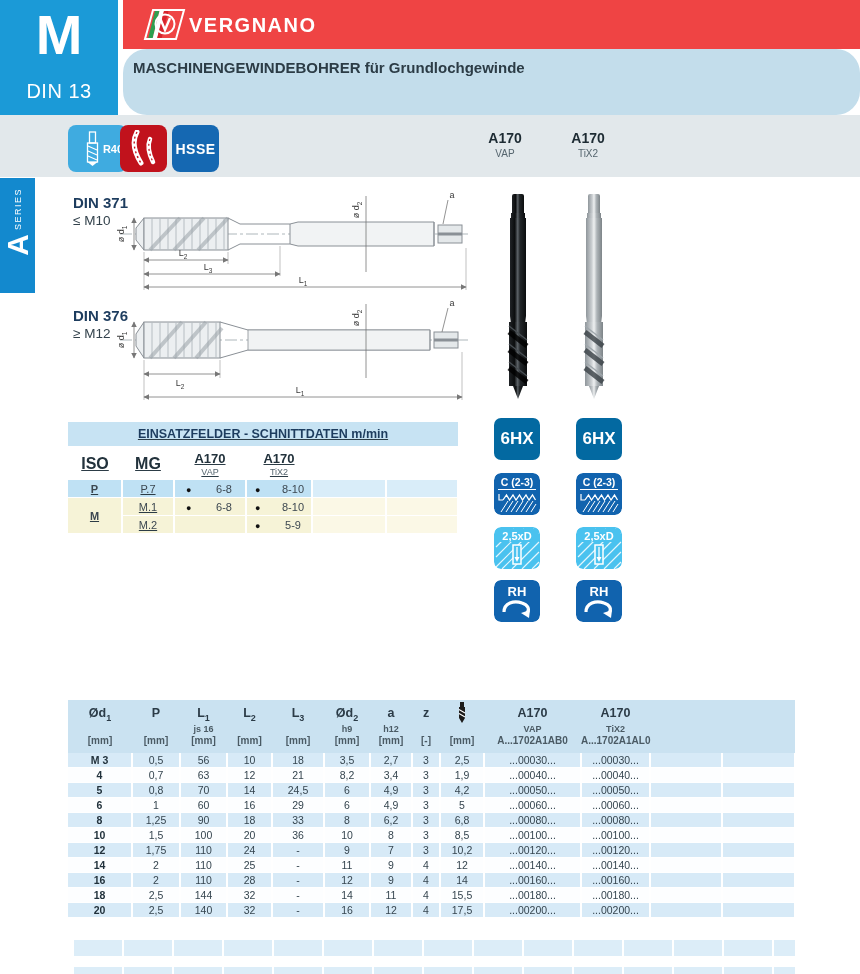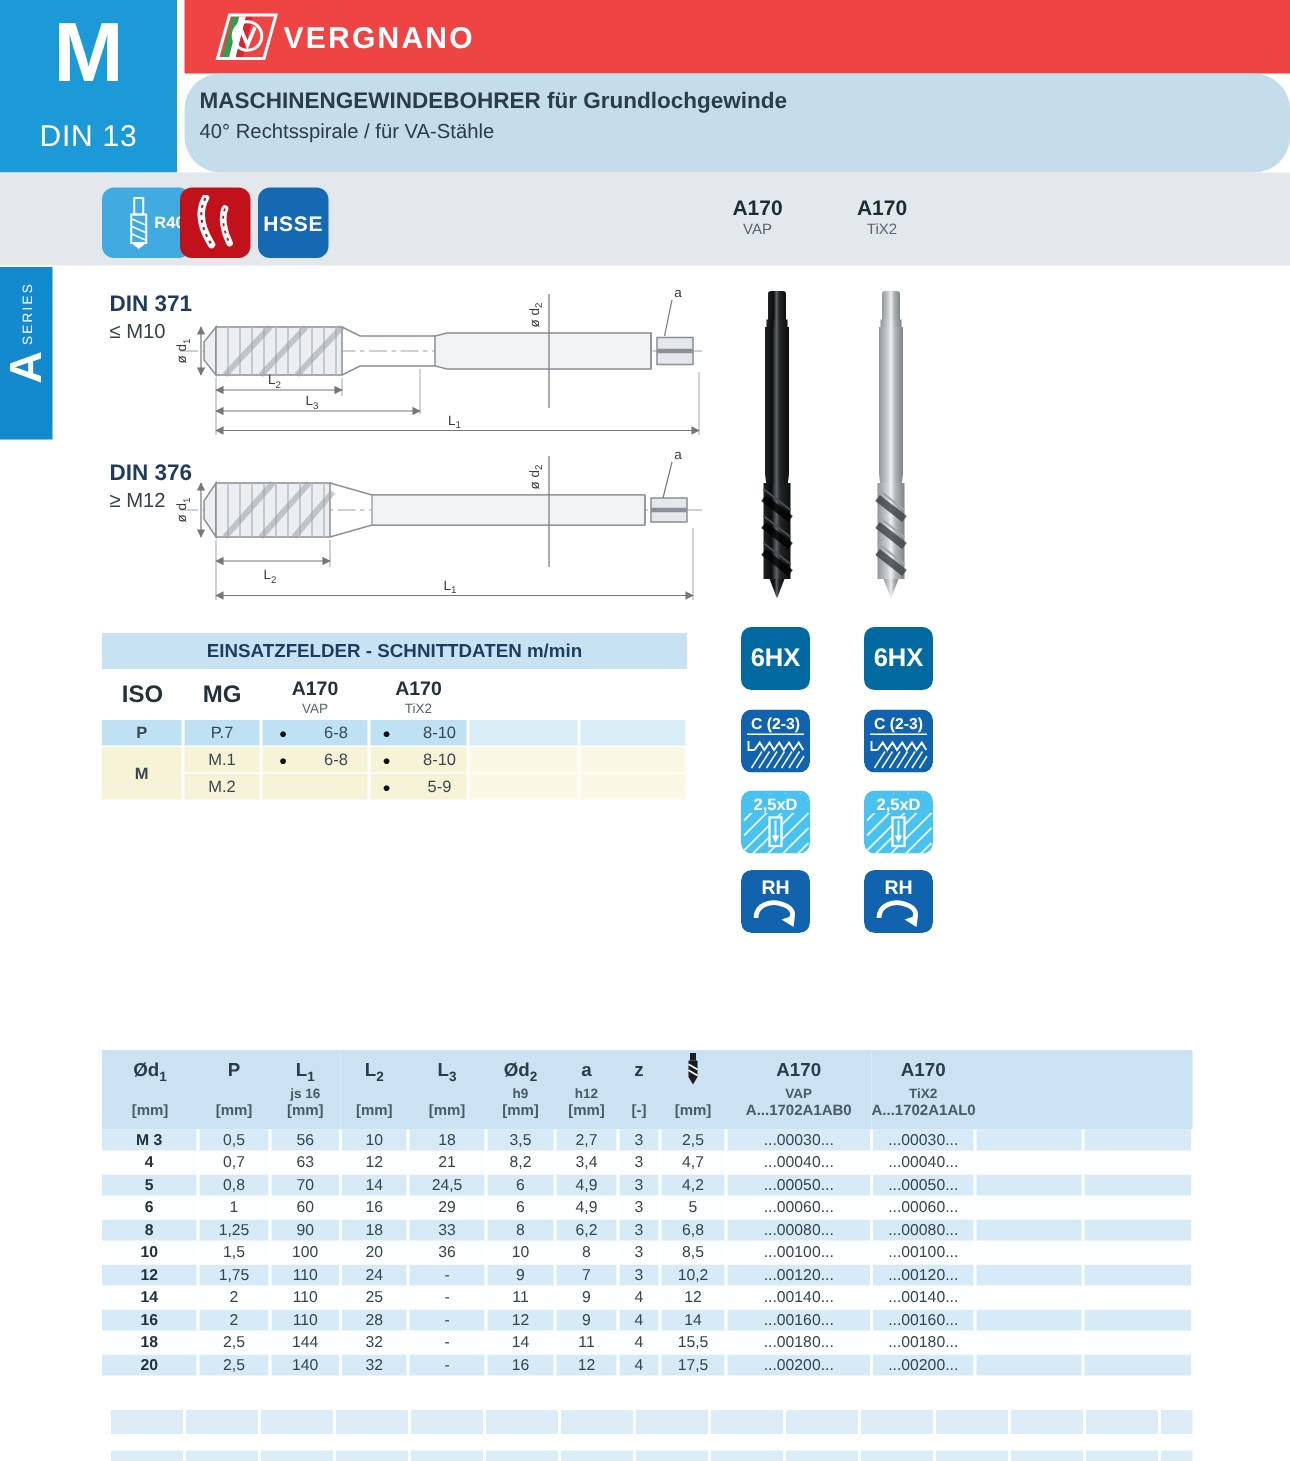--- a/index.html
+++ b/index.html
@@ -40,21 +40,21 @@
   .dl-1{top:194px;} .dl-2{top:307px;}
   .drawing{position:absolute;left:116px;}
   .dwg-1{top:186px;} .dwg-2{top:296px;}
   .dtxt{font-size:9px;fill:#3a3a3a;font-family:"Liberation Sans",sans-serif;}
 
   
   .tap{position:absolute;top:192px;}
   .tap-dark{left:501px;} .tap-light{left:577px;}
 
   
-  .cut-wrap{position:absolute;left:68px;top:422px;width:390px;}
+  .cut-wrap{position:absolute;left:68px;top:422px;width:390px;text-decoration:underline;}
   .cut-title{height:24px;line-height:24px;background:#c7e3f3;color:#1d3c5e;font-size:12.5px;font-weight:bold;text-align:center;margin-bottom:2px;}
   table.cut{border-collapse:collapse;width:390px;table-layout:fixed;}
   table.cut th{background:#fff;font-weight:bold;color:#22323c;vertical-align:middle;height:32px;padding:0;}
   table.cut th .cn{font-size:13px;font-weight:bold;}
   table.cut th .cv{font-size:9px;color:#55656e;font-weight:normal;margin-top:1px;}
   table.cut td{height:17px;padding:0;font-size:11px;text-align:center;color:#3c4750;
                border-right:2px solid #fff;border-bottom:1px solid #fff;}
   td.pr{background:#bfe1f4;} td.pre{background:#d9edf9;}
   td.mr{background:#f6f3d7;} td.mre{background:#fbf8e6;}
   td.iso-cell{font-weight:bold;color:#22323c;}
@@ -103,21 +103,20 @@
       </g>
       <polygon points="16,3 47,3 39,32 8,32" fill="none" stroke="#ffffff" stroke-width="2"></polygon>
       <circle cx="28" cy="17" r="9.5" fill="none" stroke="#ffffff" stroke-width="2"></circle>
       <path d="M23 11 L28 23 L33 11" fill="none" stroke="#ffffff" stroke-width="2.4"></path>
       <text x="52" y="25" font-size="20" font-weight="bold" letter-spacing="1.5" fill="#ffffff" font-family="Liberation Sans, sans-serif">VERGNANO</text>
     </svg>
   </div>
 
   <div class="title-band">
     <div class="t1">MASCHINENGEWINDEBOHRER für Grundlochgewinde</div>
-    <div class="t2">40° Rechtsspirale / für VA-Stähle</div>
   </div>
 
   <div class="icon-strip">
     <div class="sq-badge b-r40">
       <svg width="17" height="36" viewBox="0 0 17 36">
         <rect x="5.5" y="1" width="6" height="11" fill="none" stroke="#fff" stroke-width="1.3"></rect>
         <rect x="3.5" y="12" width="10" height="19" fill="none" stroke="#fff" stroke-width="1.3"></rect>
         <path d="M4 15 L13 19 M4 20 L13 24 M4 25 L13 29" stroke="#fff" stroke-width="1.1"></path>
         <polygon points="3.5,31 13.5,31 8.5,35" fill="#fff"></polygon>
       </svg>
@@ -493,21 +492,21 @@
         </tr>
         <tr class="rw">
           <td>4</td>
           <td>0,7</td>
           <td>63</td>
           <td>12</td>
           <td>21</td>
           <td>8,2</td>
           <td>3,4</td>
           <td>3</td>
-          <td>4,7</td>
+          <td>1,9</td>
           <td>...00040...</td>
           <td>...00040...</td>
           <td></td>
           <td></td>
         </tr>
         <tr class="rb">
           <td>5</td>
           <td>0,8</td>
           <td>70</td>
           <td>14</td>

